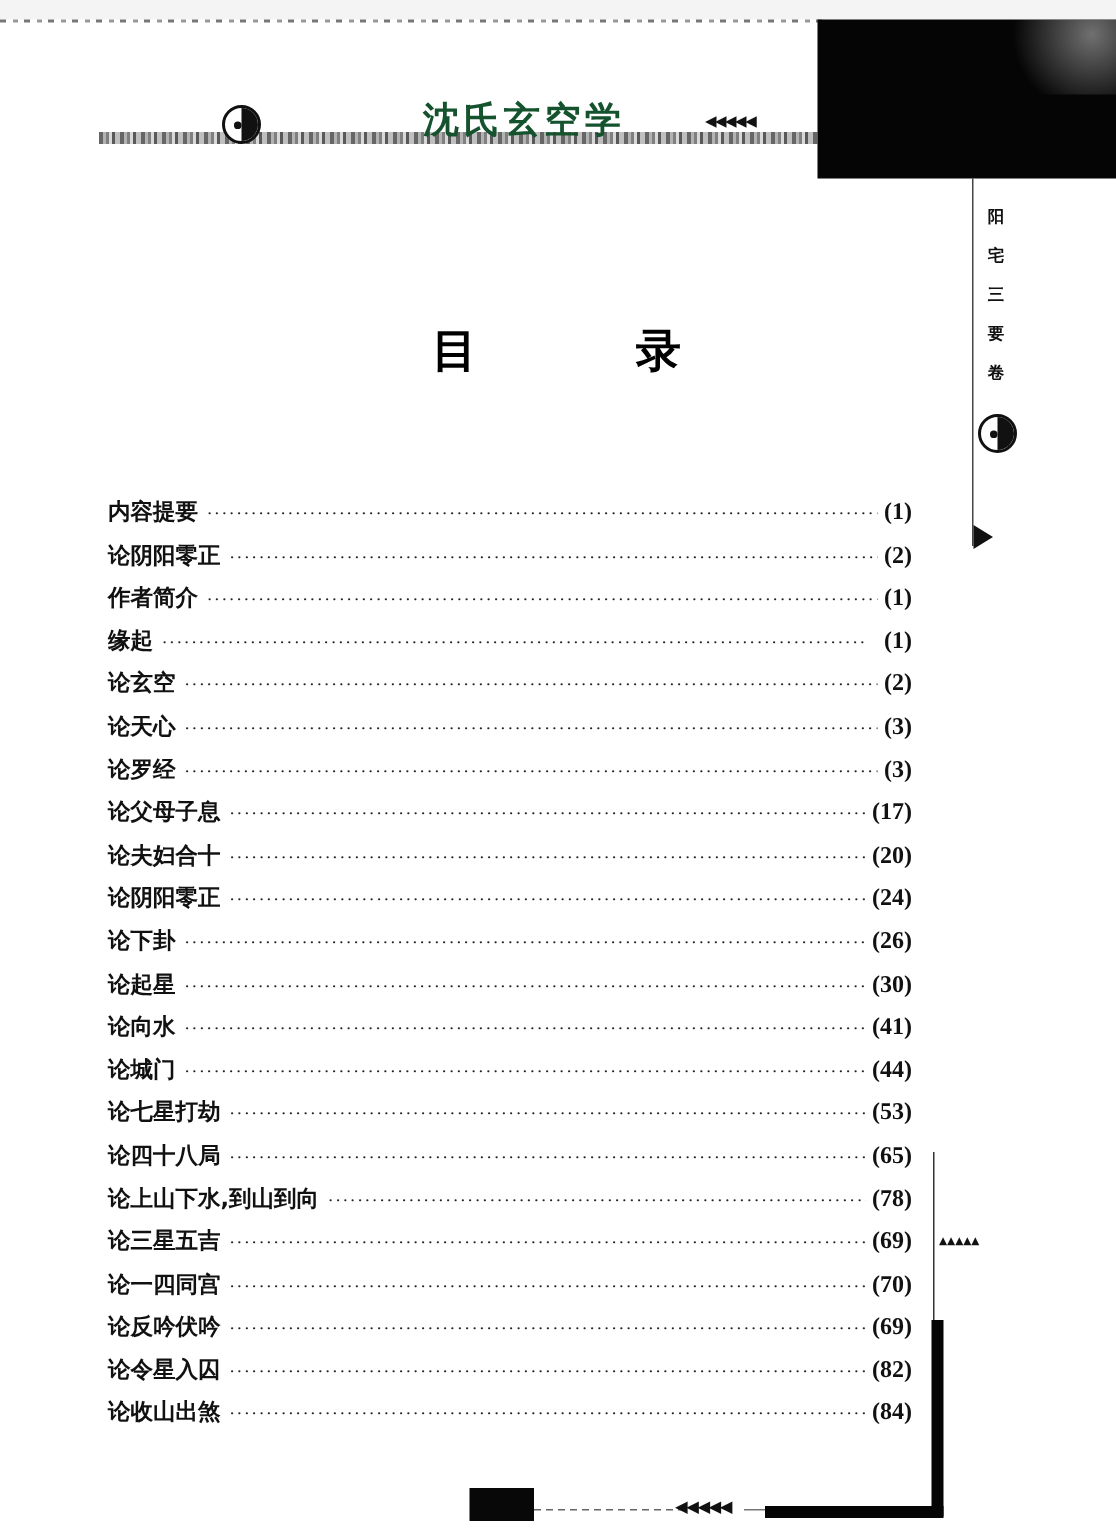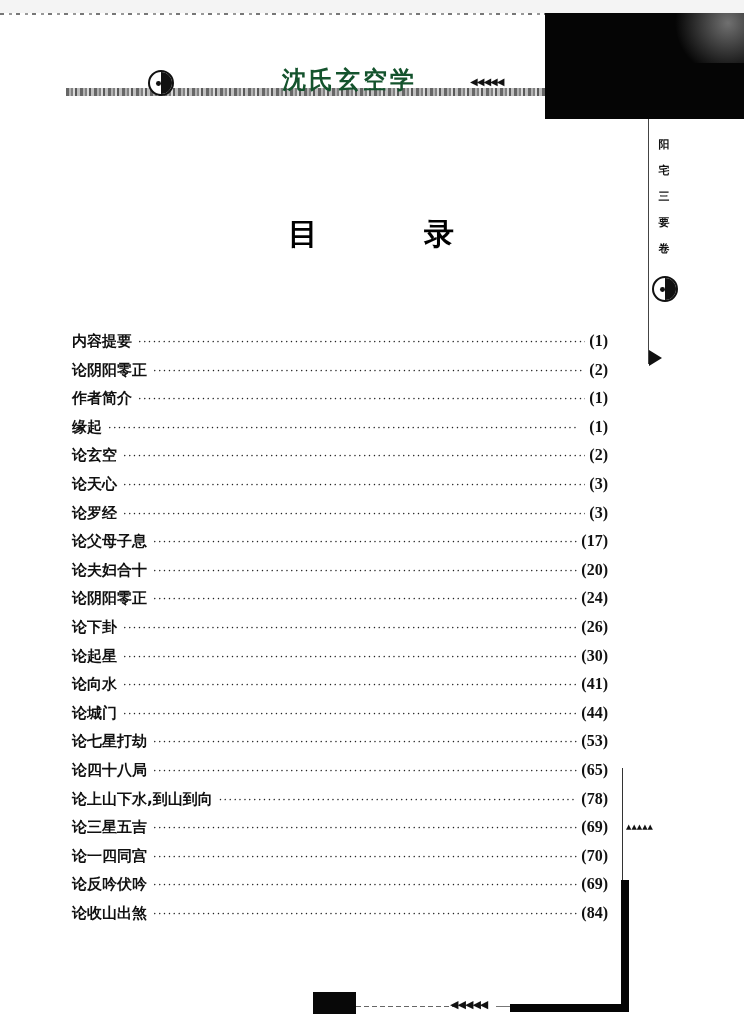--- a/index.html
+++ b/index.html
@@ -174,20 +174,25 @@
       <span class="toc-label">论一四同宫</span>
       <span class="toc-dots"></span>
       <span class="toc-page">(70)</span>
     </div>
   <div class="toc-row">
       <span class="toc-label">论反吟伏吟</span>
       <span class="toc-dots"></span>
       <span class="toc-page">(69)</span>
     </div>
   <div class="toc-row">
+      <span class="toc-label">论令星入囚</span>
+      <span class="toc-dots"></span>
+      <span class="toc-page">(82)</span>
+    </div>
+  <div class="toc-row">
       <span class="toc-label">论收山出煞</span>
       <span class="toc-dots"></span>
       <span class="toc-page">(84)</span>
     </div>
 </div>
 
 <div class="br-thin-line"></div>
 <div class="br-arrows-up">▲▲▲▲▲</div>
 <div class="br-thick-bar"></div>
 <div class="br-thick-bottom"></div>

